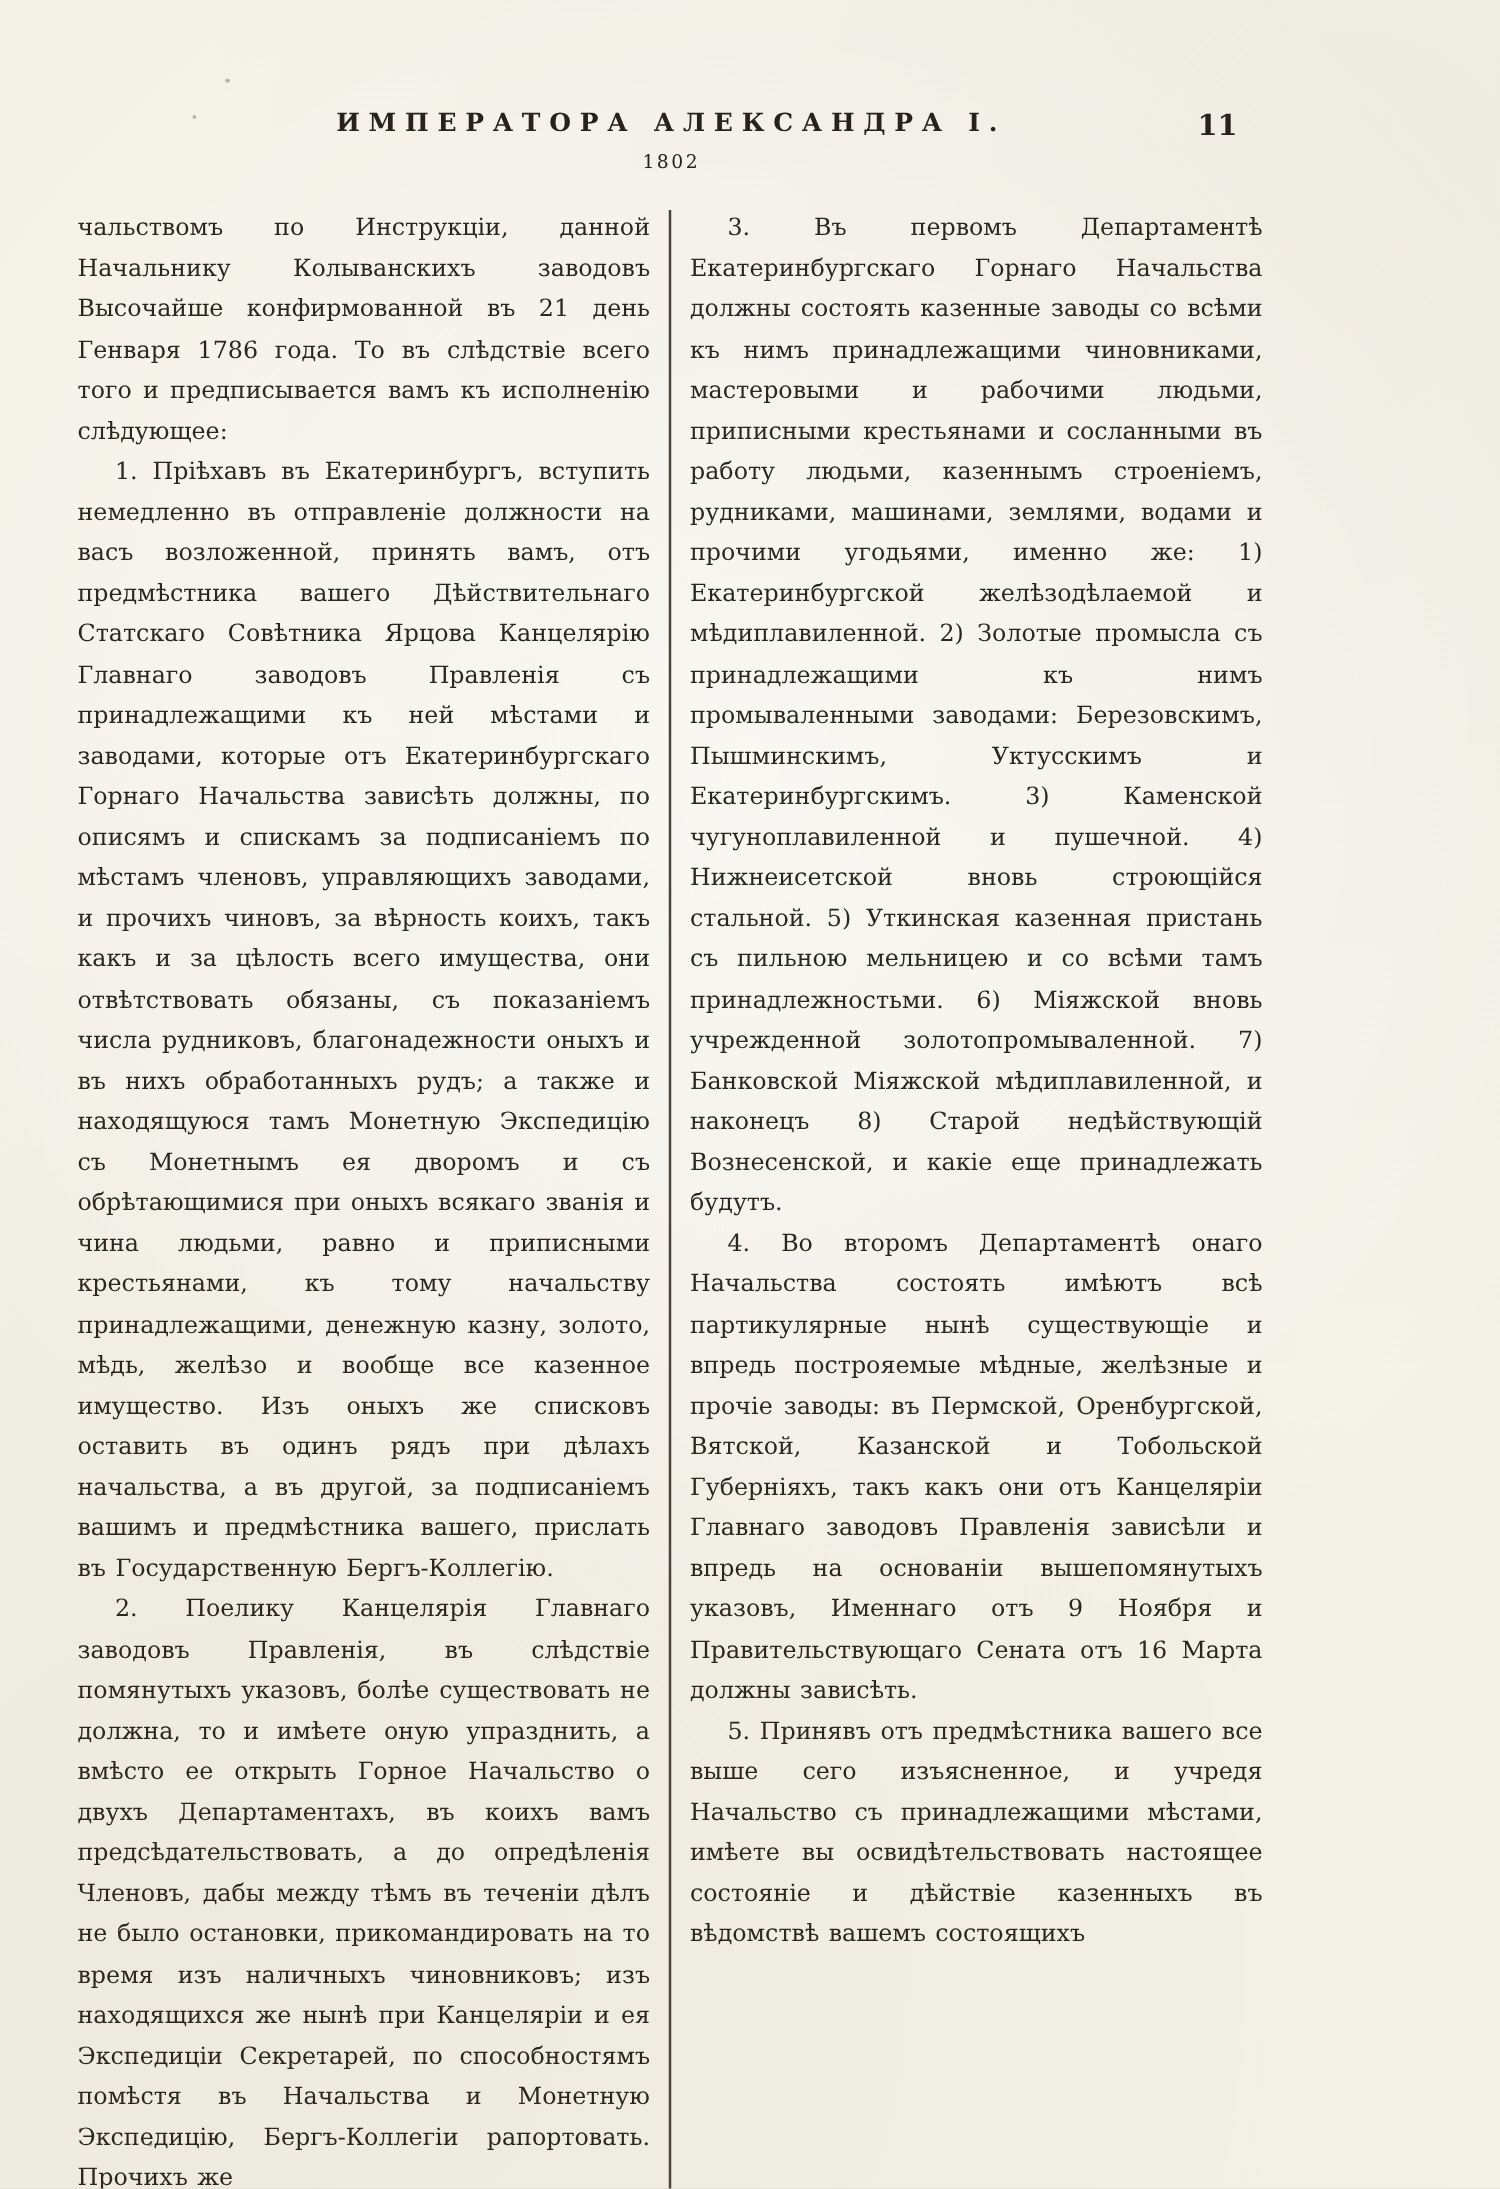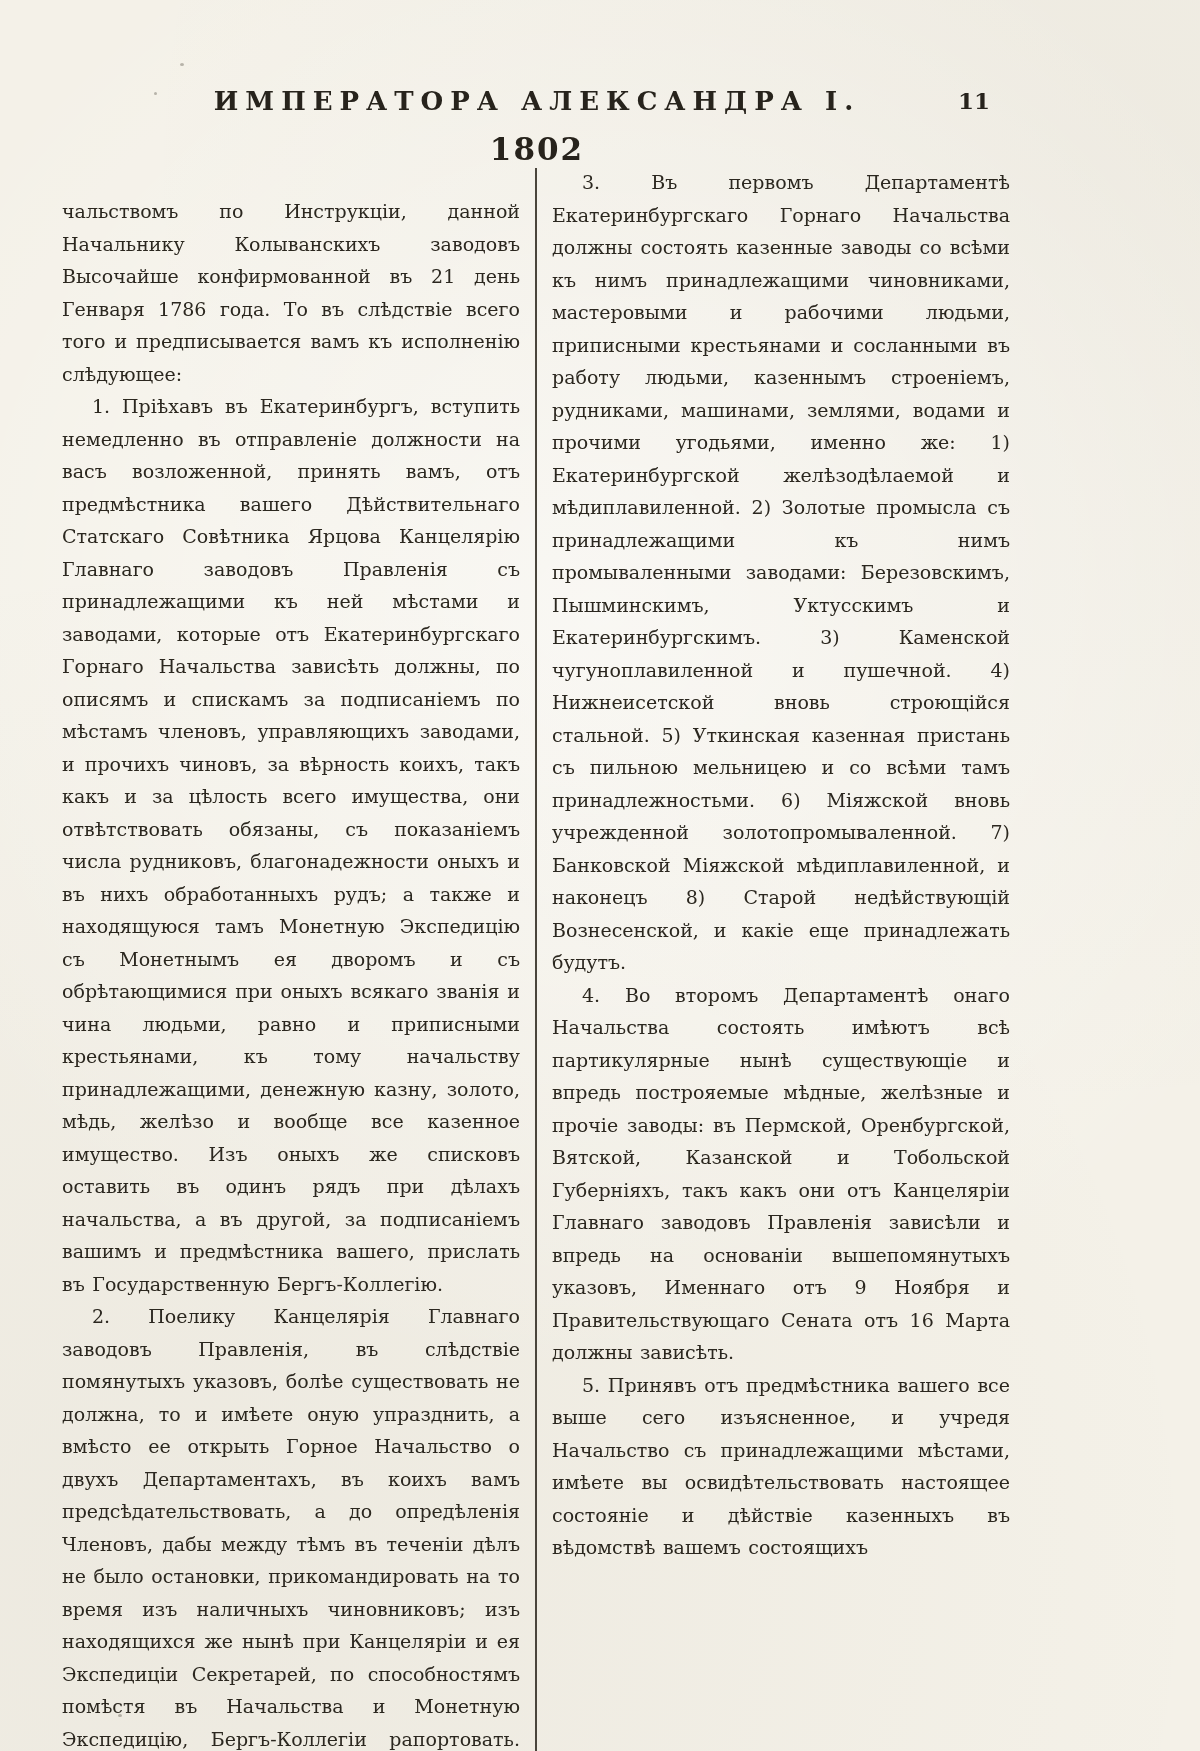--- a/index.html
+++ b/index.html
@@ -26,42 +26,42 @@
     top: 86px;
     left: 62px;
     width: 950px;
     height: 34px;
   }
   .header-title {
     position: absolute;
     left: 0;
     right: 0;
     text-align: center;
-    font-size: 26px;
+    font-size: 20px;
     font-weight: 600;
     letter-spacing: 7px;
     white-space: nowrap;
     color: #27231c;
   }
   .page-number {
     position: absolute;
     right: 22px;
     top: 1px;
     font-size: 23px;
     font-weight: 700;
     color: #27231c;
   }
   .year-line {
     position: absolute;
-    top: 131px;
+    top: 120px;
     left: 62px;
     width: 950px;
     text-align: center;
-    font-size: 31px;
-    font-weight: 700;
+    font-size: 15px;
+    font-weight: 400;
     letter-spacing: 2px;
     color: #27231c;
   }
   .columns {
     position: absolute;
     top: 166px;
     left: 62px;
     width: 950px;
     display: flex;
     align-items: stretch;
@@ -73,21 +73,20 @@
     line-height: 32.5px;
     word-spacing: 1.5px;
     color: #2b271f;
   }
   .col p {
     margin: 0;
     text-indent: 30px;
   }
   .col p.cont {
     text-indent: 0;
-    margin-top: 29px;
   }
   .divider {
     width: 2px;
     background: #4a453c;
     margin: 2px 15px 0 15px;
     align-self: stretch;
   }
   .speck {
     position: absolute;
     background: rgba(70,64,52,0.35);

